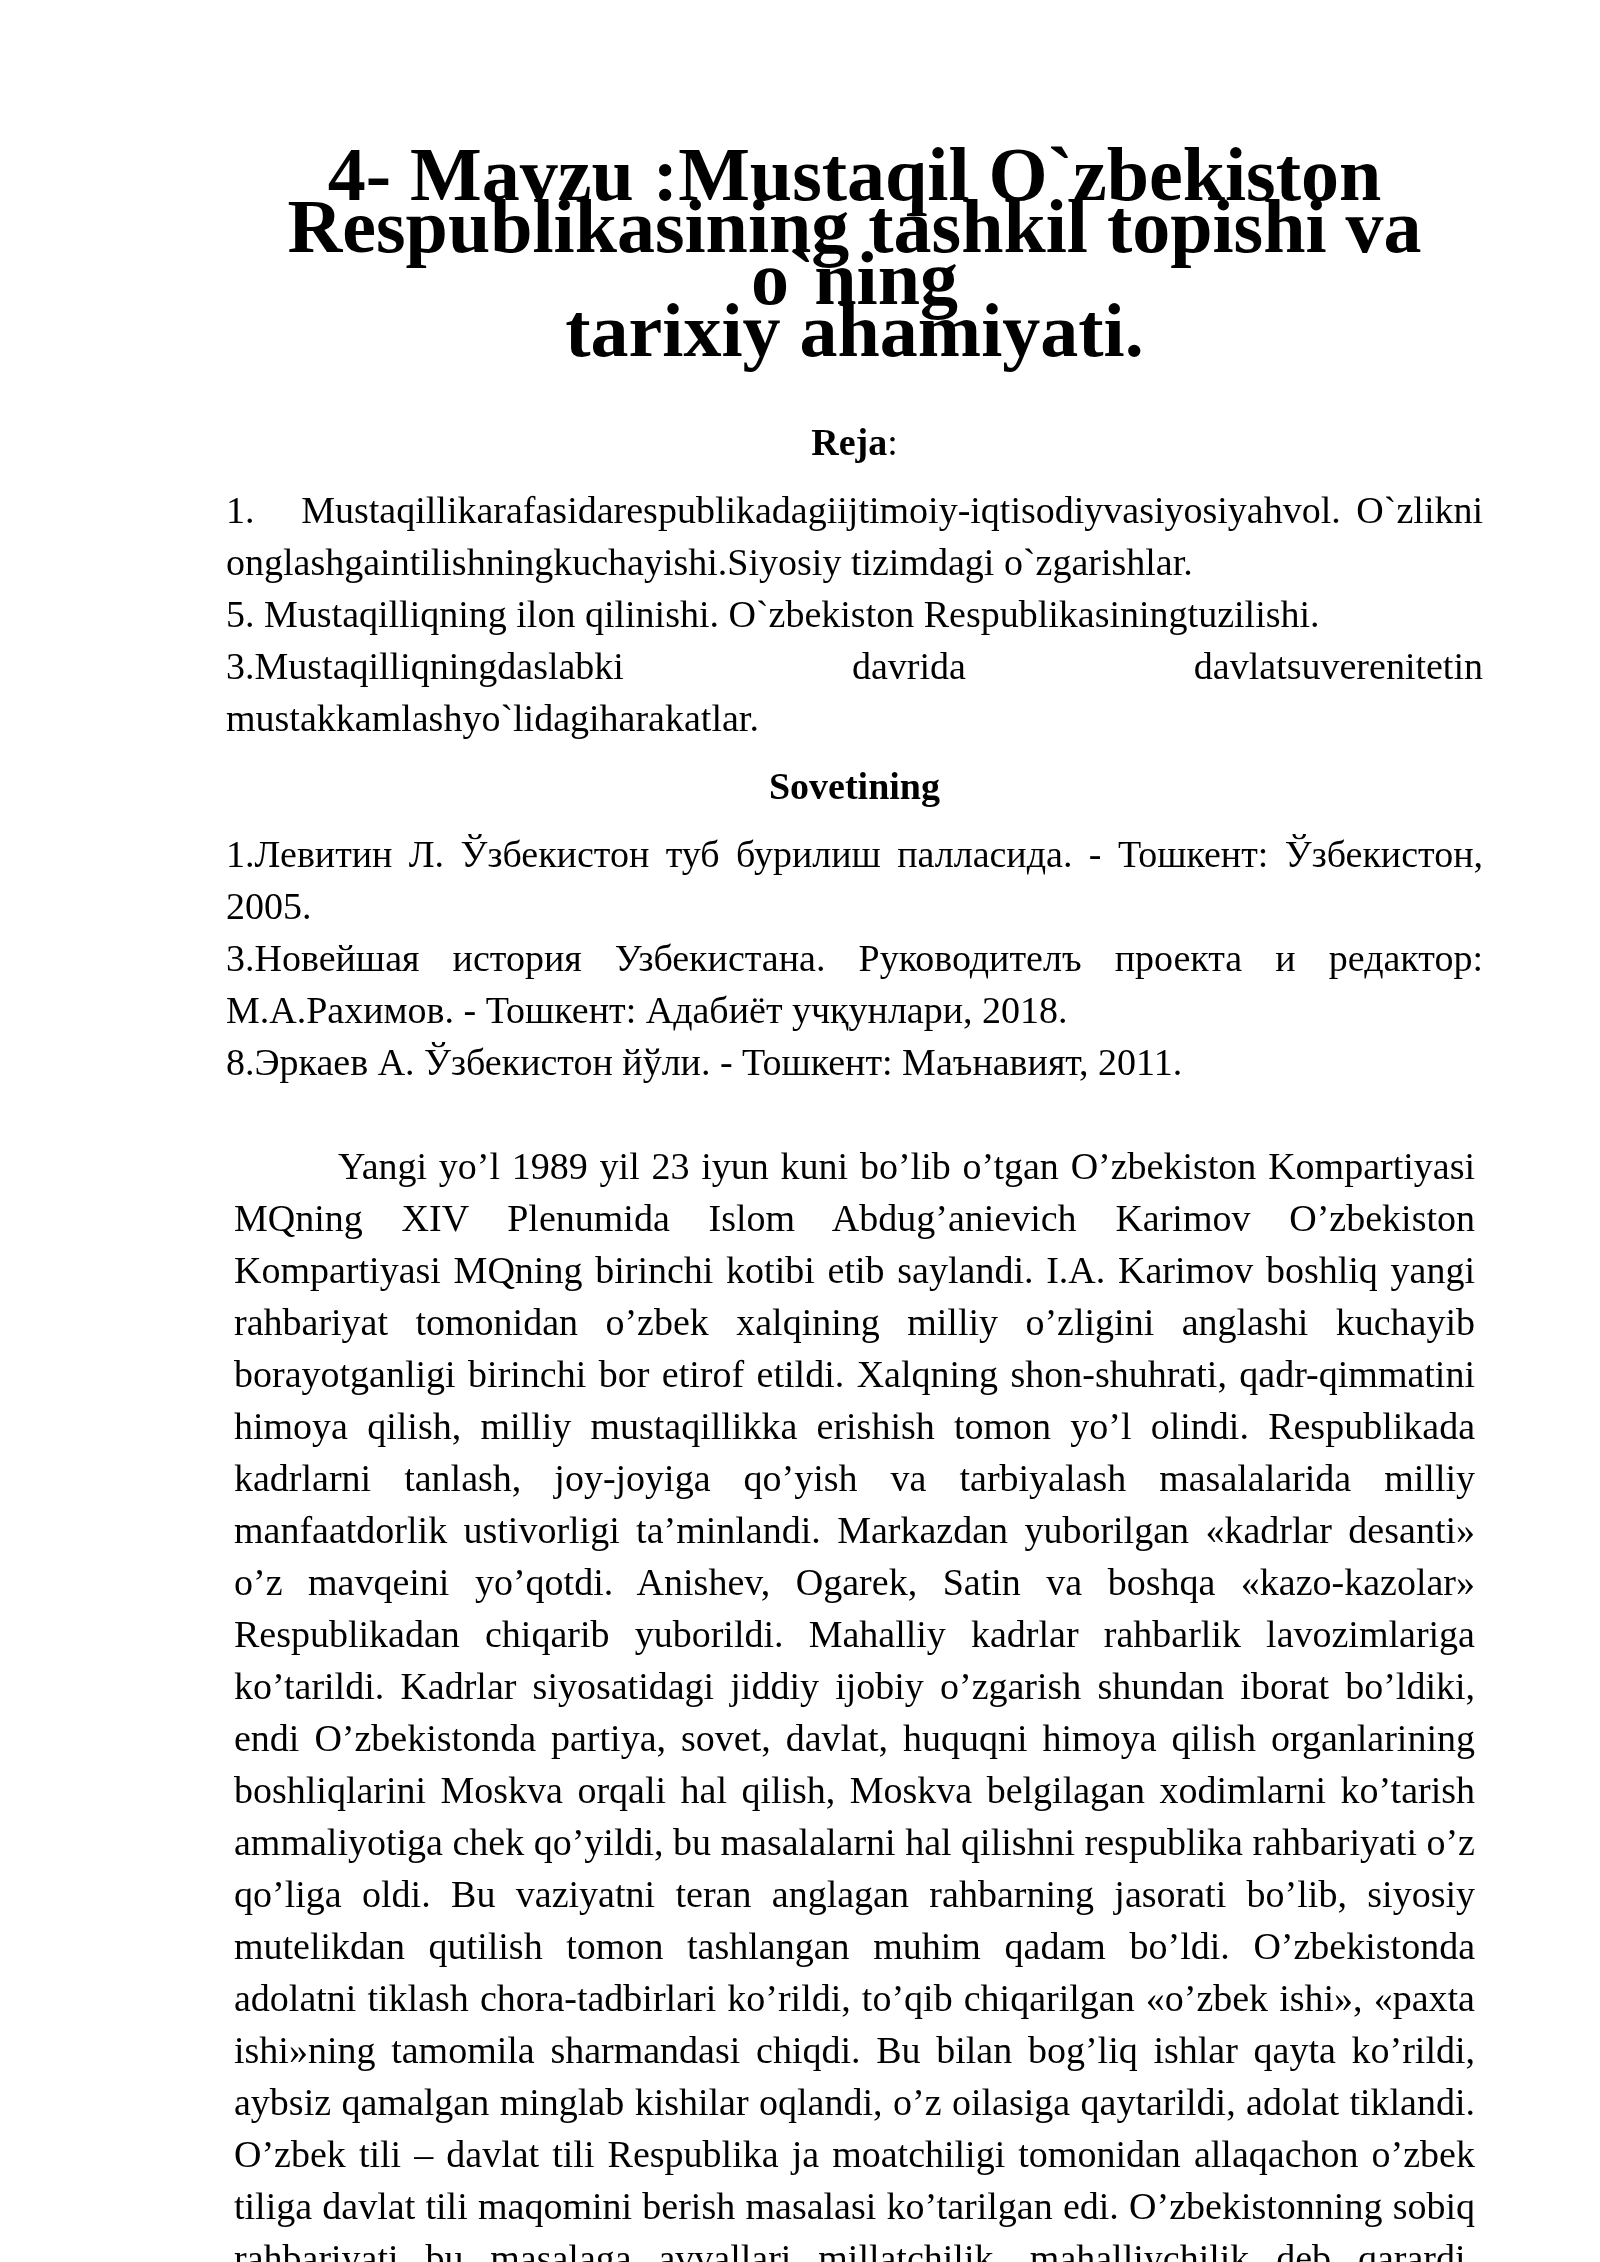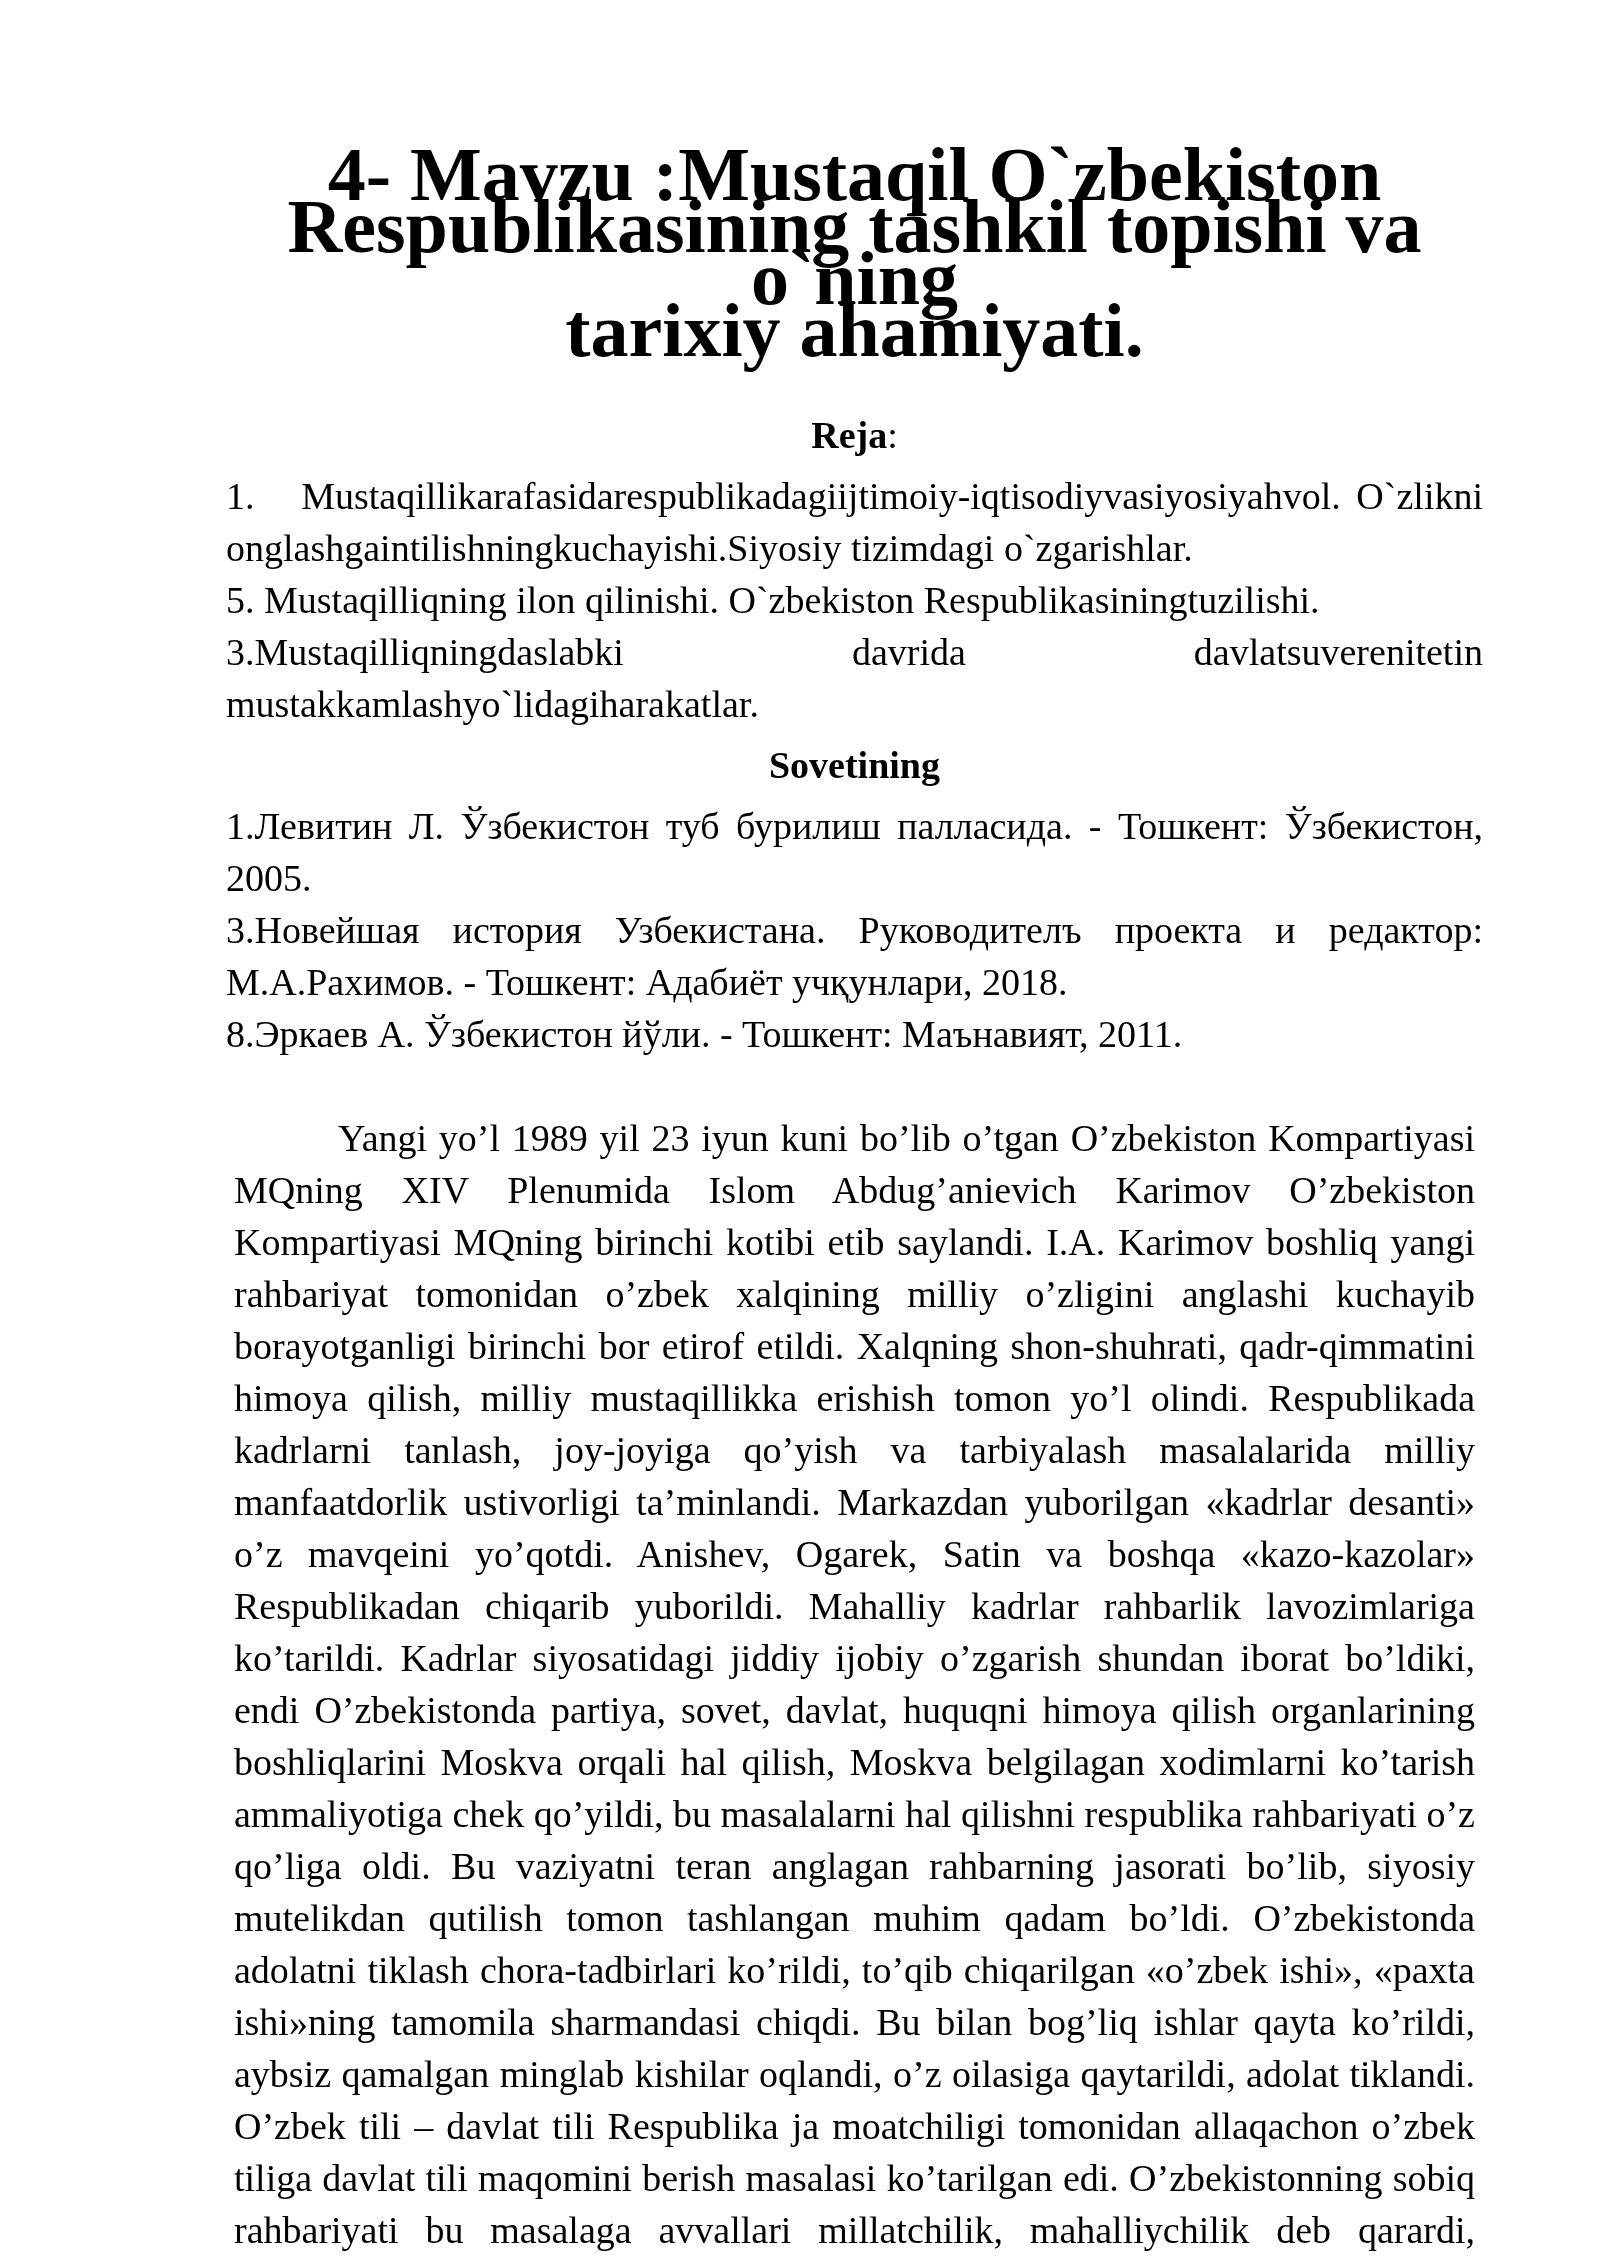--- a/index.html
+++ b/index.html
@@ -21,21 +21,21 @@
     overflow: hidden;
   }
   .doc-title {
     text-align: center;
     font-weight: bold;
     margin: 0;
   }
   .section-heading {
     text-align: center;
     font-weight: bold;
-    margin: 9px;
+    margin: 16px;
   }
   .heading-colon {
     font-weight: normal;
   }
   .spacer {
     height: 44px;
   }
   .plan-list p,
   .ref-list p {
     margin: 0;

